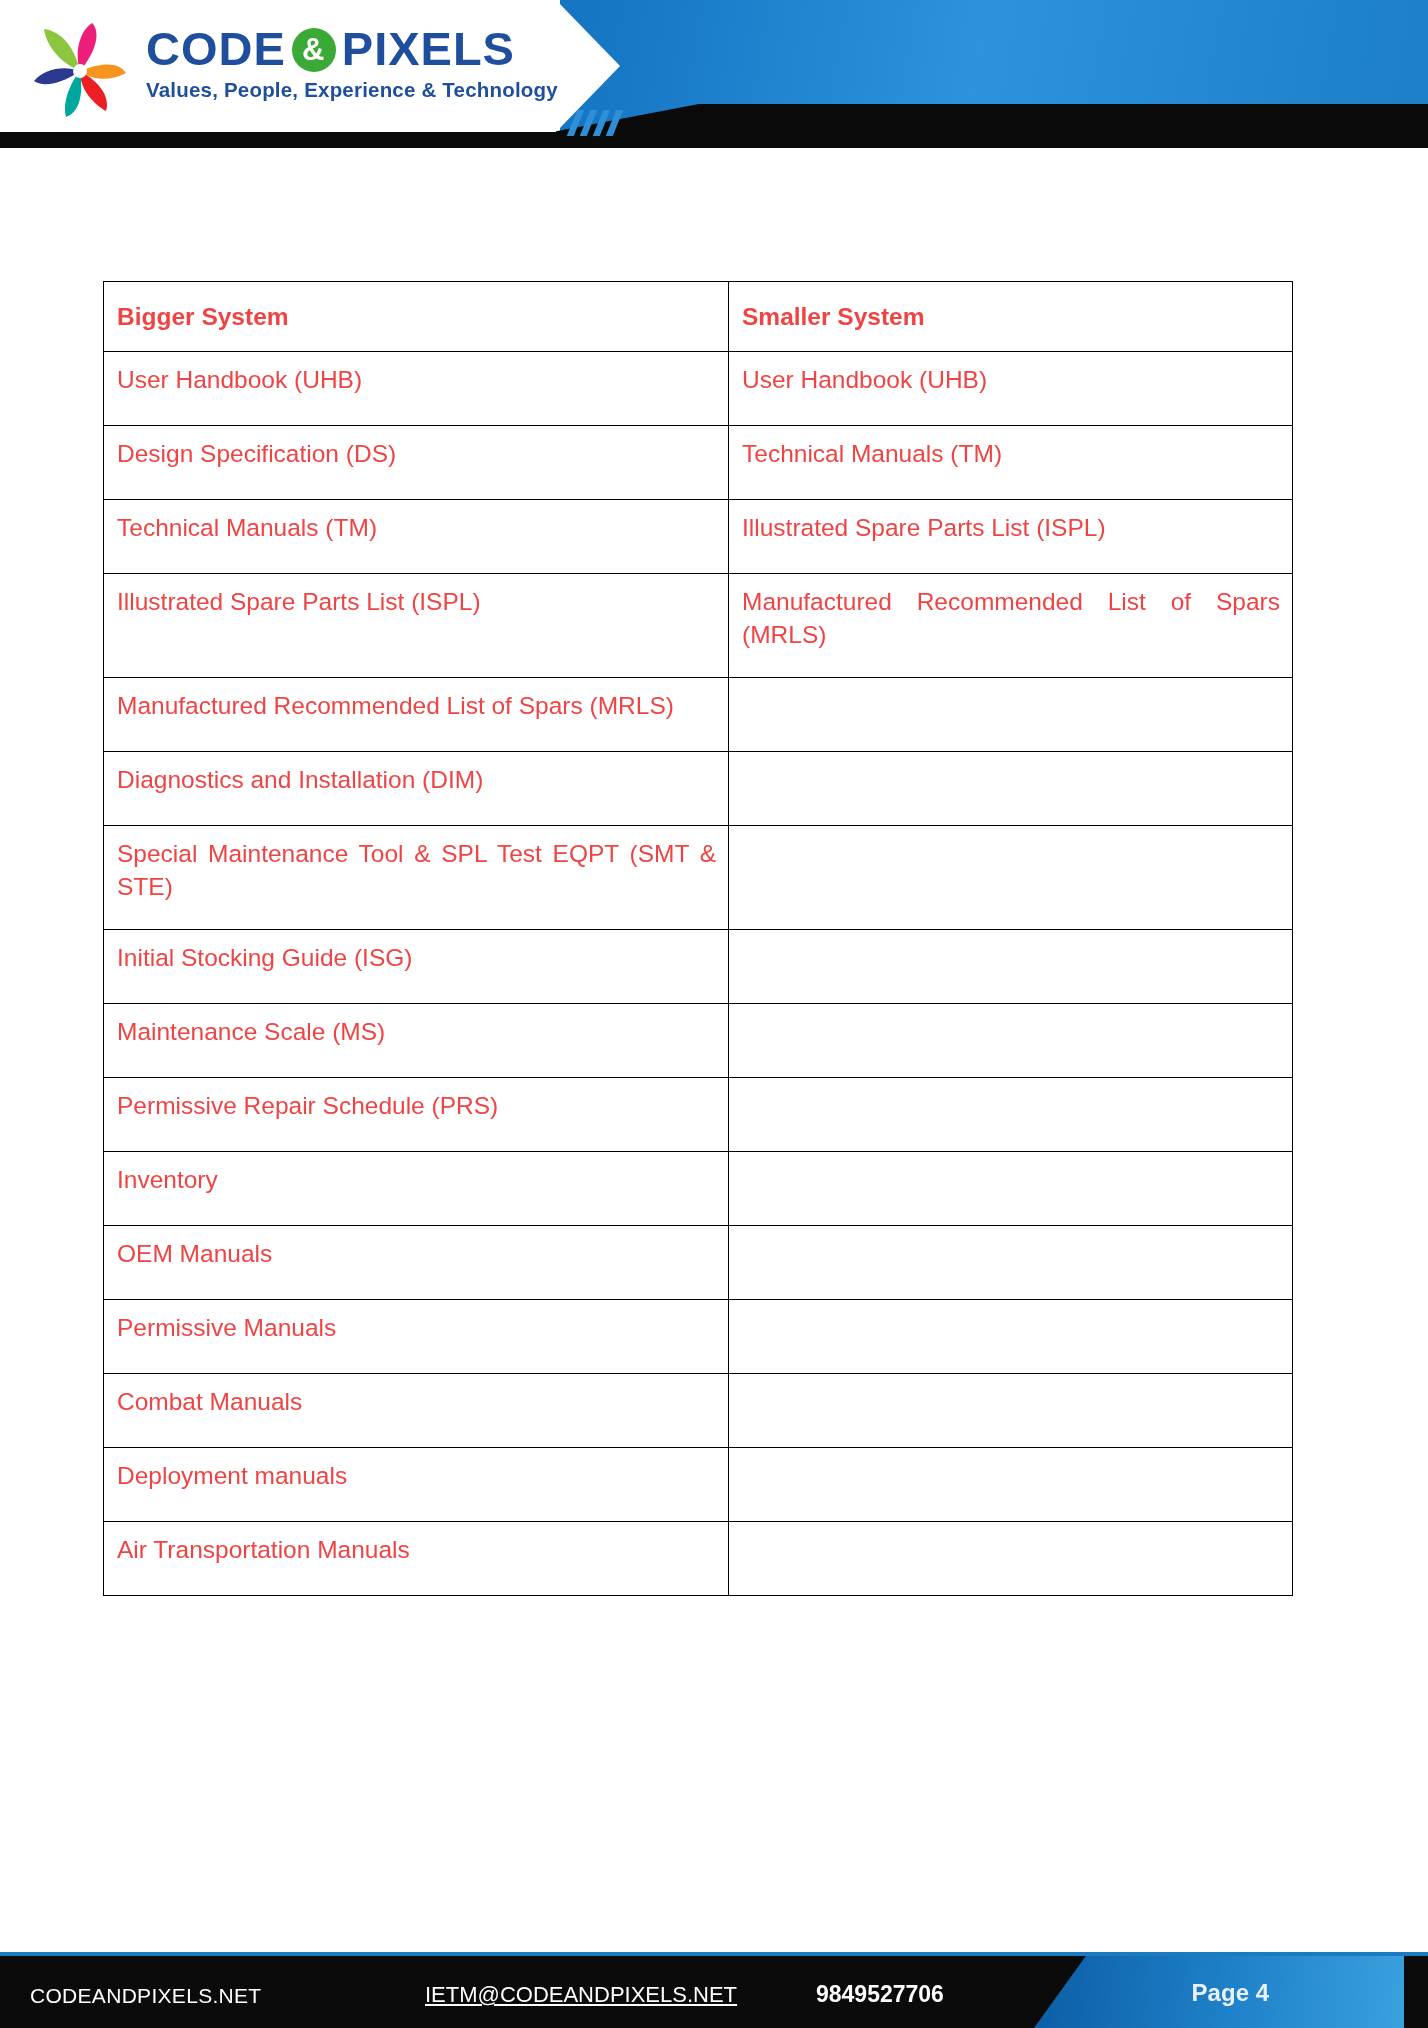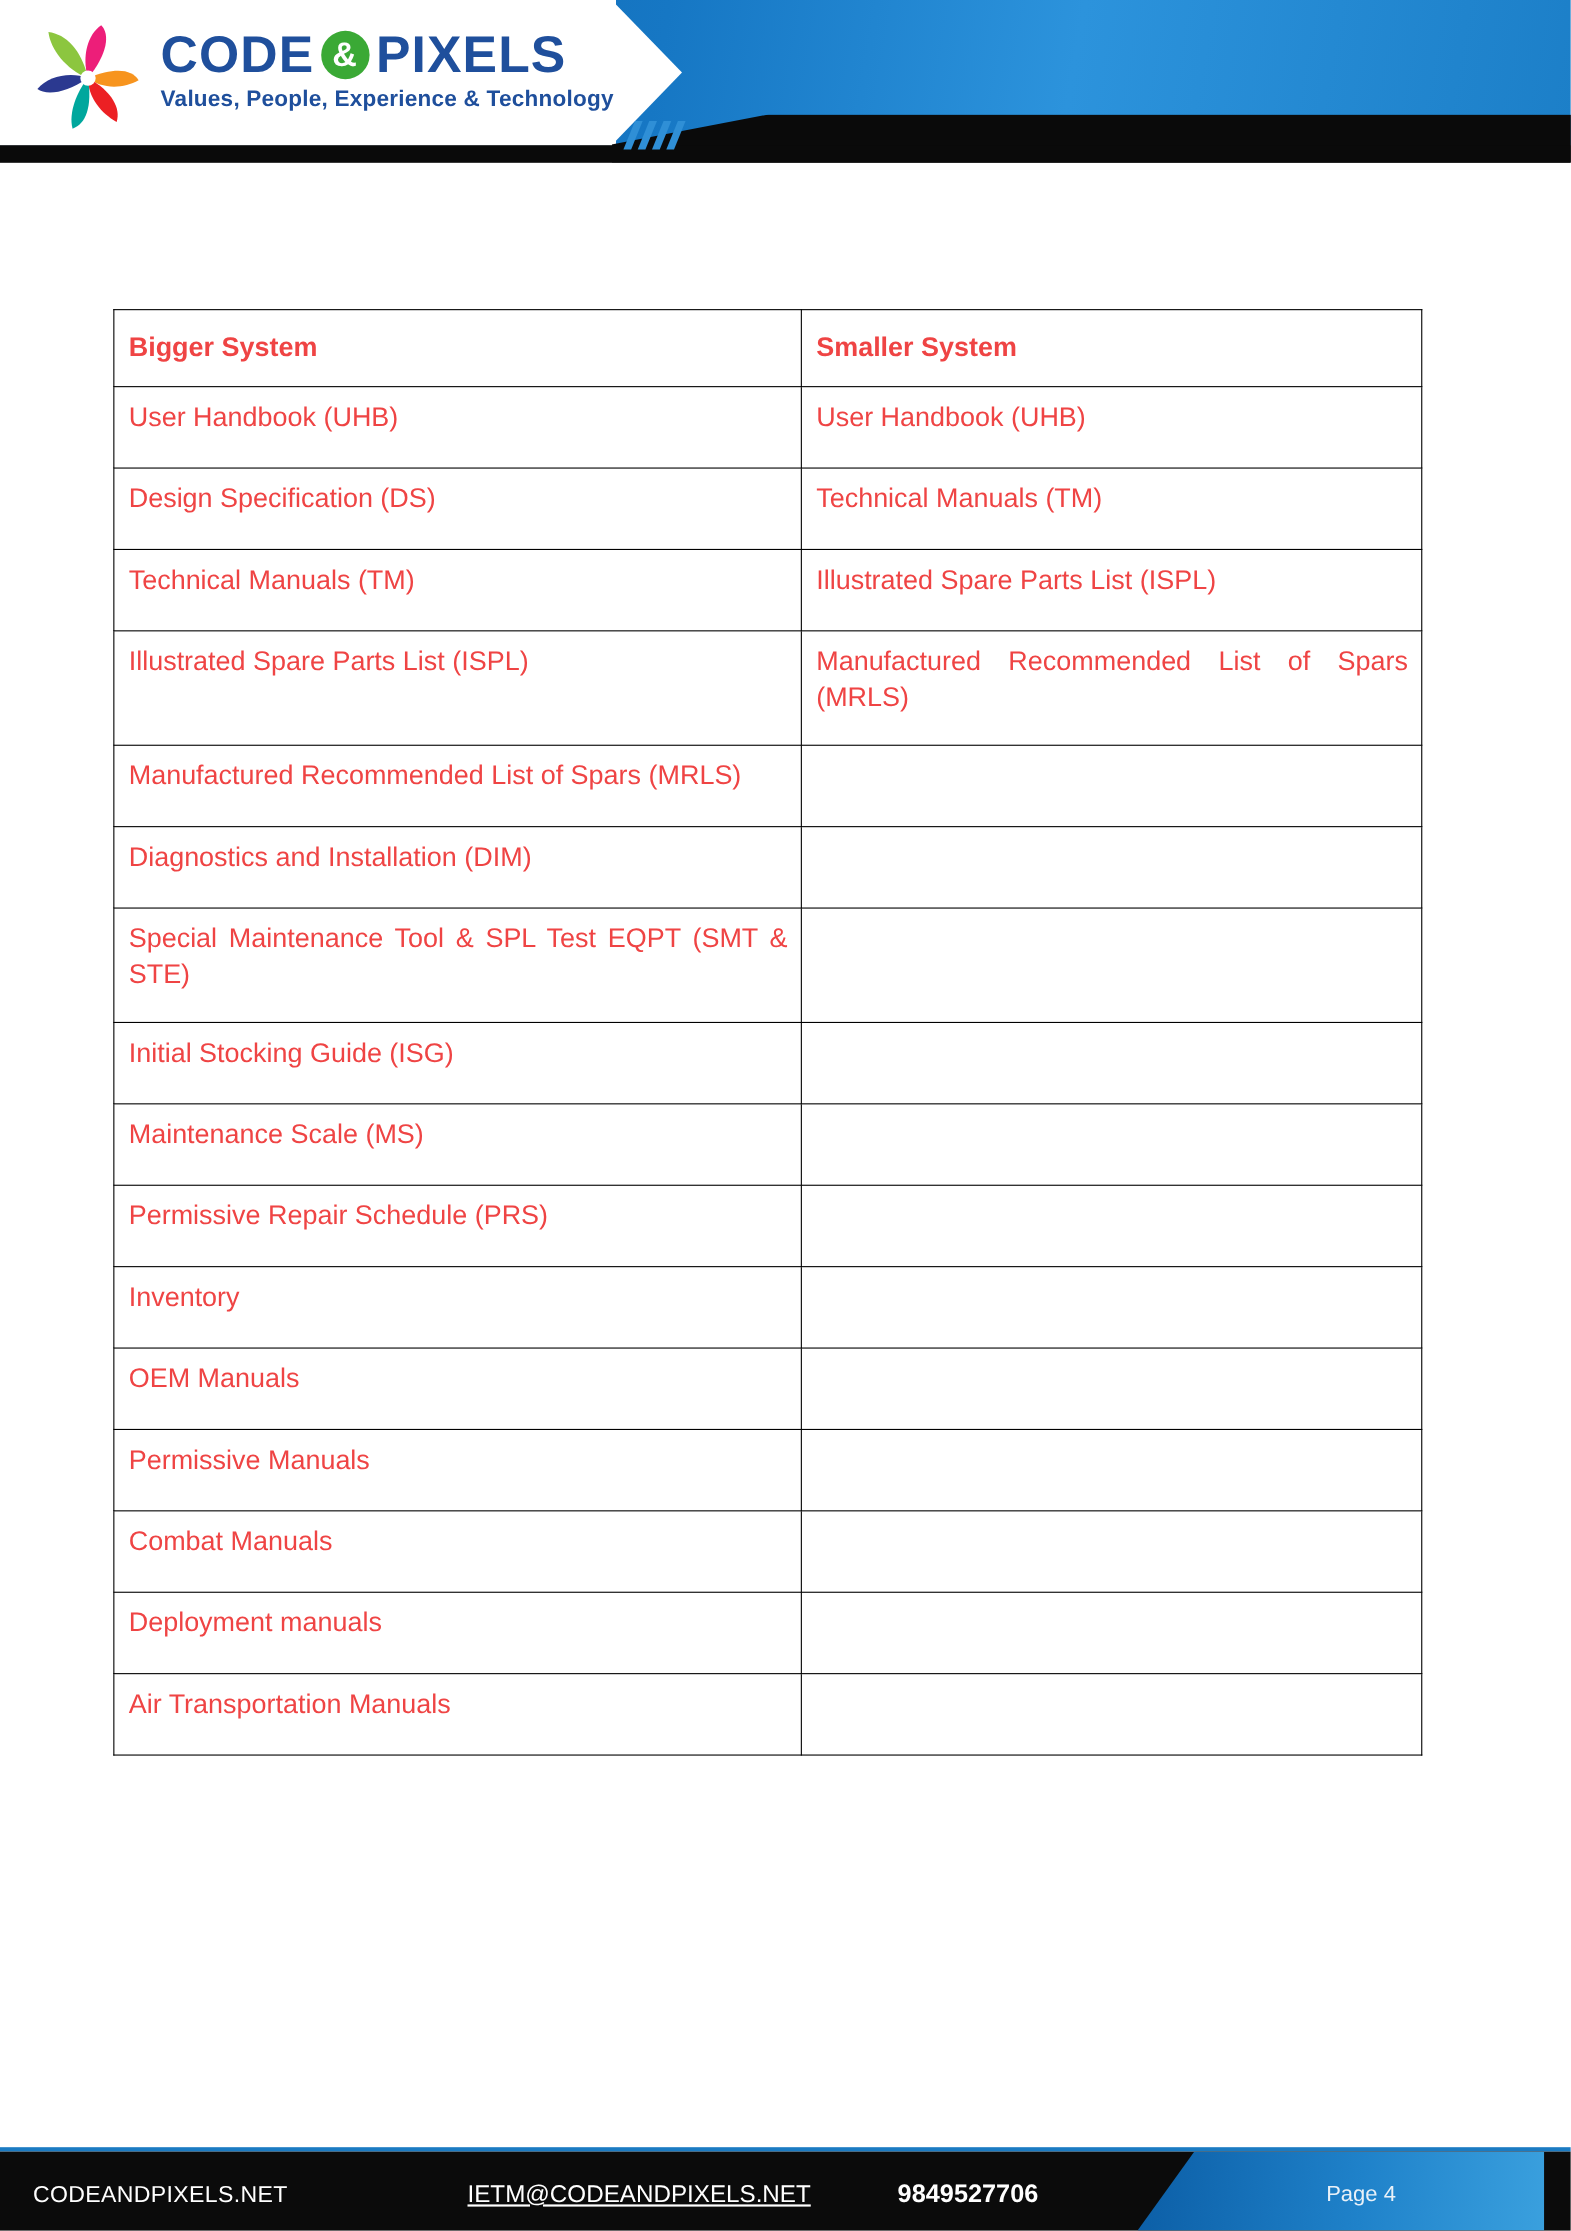--- a/index.html
+++ b/index.html
@@ -205,22 +205,23 @@
     color: #ffffff;
     font-size: 23px;
     font-weight: bold;
     font-family: "Liberation Sans", sans-serif;
     margin-left: 16px;
   }
   .footer-page {
     position: absolute;
     right: 135px; bottom: 21px;
     color: #e9f1f8;
-    font-size: 20px;
-    font-family: "Liberation Sans", sans-serif;
+    font-size: 24px;
+    font-family: "Liberation Sans", sans-serif;
+    font-weight: bold;
   }
 </style>
 </head>
 <body>
 
 <div class="header">
   <div class="header-blue"></div>
   <div class="header-white-block"></div>
   <div class="header-arrow-shape"></div>
   <div class="header-black-angle"></div>

